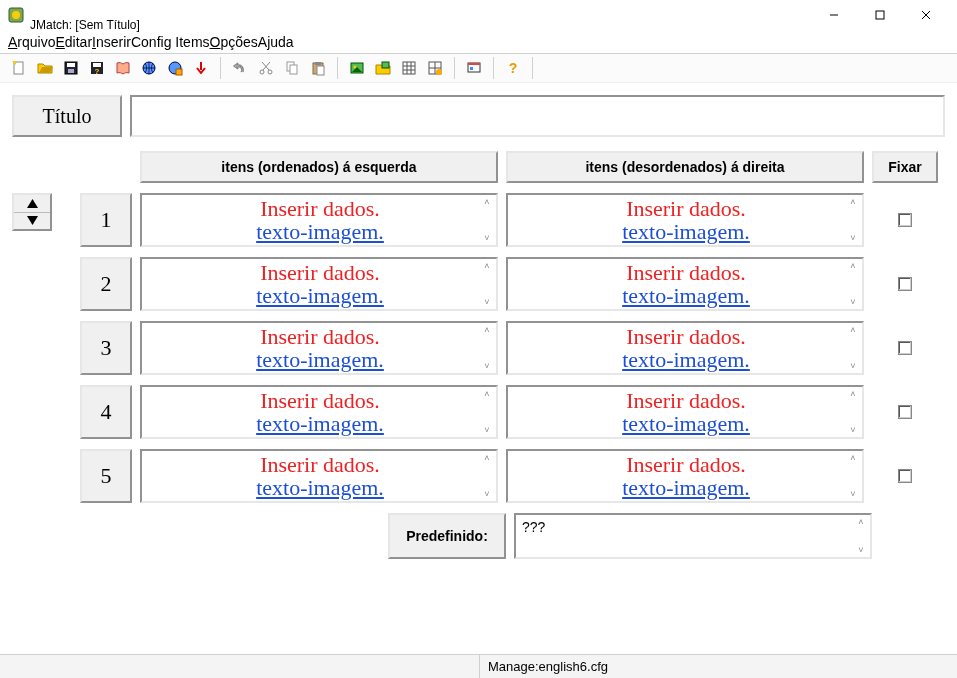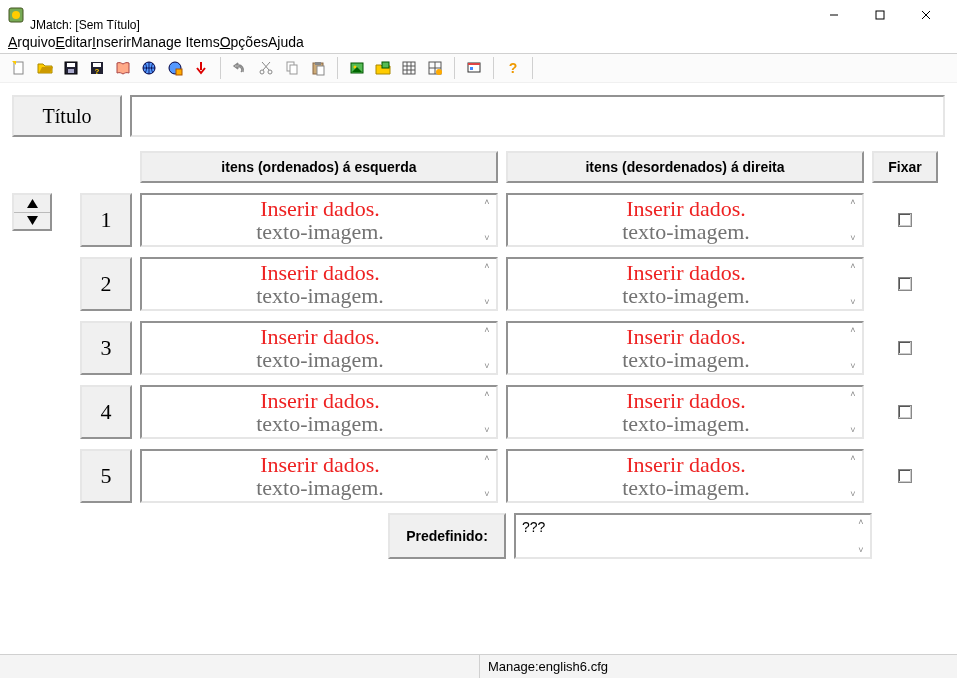--- a/index.html
+++ b/index.html
@@ -42,21 +42,21 @@
   .updown .tri { flex:1; display:flex; align-items:center; justify-content:center; }
   .updown .tri:first-child { border-bottom: 1px solid #bbb; }
   .tri svg { width:11px; height:9px; }
 
   .rows-col { flex:1; }
   .item-row { display:flex; align-items:stretch; gap: 8px; margin-bottom: 10px; }
   .num-btn { width: 52px; height: 54px; border:2px outset #e6e6e6; background:#f0f0f0; display:flex; align-items:center; justify-content:center; font-size:22px; font-family:"Times New Roman", serif; }
   .cell { width:358px; height:54px; border:2px inset #e6e6e6; background:#fff; display:flex;padding-left:20px; }
   .cell-content { flex:1; display:flex; flex-direction:column; align-items:center; justify-content:center; font-family:"Times New Roman", serif; font-size:22px; line-height:1.05; }
   .cell-content .l1 { color:#e22; }
-  .cell-content .l2 { color:#737373; }
+  .cell-content .l2 { color:#1d4ed8;text-decoration:underline; }
   .scroll { width:18px; display:flex; flex-direction:column; justify-content:space-between; align-items:center; padding:2px 0; }
   .scroll span { font-size:9px; color:#888; }
   .fix-col { width:66px; display:flex; align-items:center; justify-content:center; }
   .checkbox { width:14px; height:14px; border:1px solid #888; background:#fff; box-shadow: inset -1px -1px 0 #ccc, inset 1px 1px 0 #555;}
 
   .predef-row { display:flex; gap:8px; margin-top:0px; }
   .predef-btn { width:118px; height:46px; border:2px outset #e6e6e6; background:#f0f0f0; display:flex; align-items:center; justify-content:center; font-weight:600; font-size:14px;}
   .predef-cell { width:358px; height:46px; border:2px inset #e6e6e6; background:#fff; display:flex; }
   .predef-cell .txt { flex:1; padding:4px 6px; font-size:14px; color:#000;}
 
@@ -92,21 +92,21 @@
         <line x1="1" y1="1" x2="9" y2="9" stroke="#000" stroke-width="1"></line>
         <line x1="9" y1="1" x2="1" y2="9" stroke="#000" stroke-width="1"></line>
       </svg>
     </span>
 </div>
 
 <div class="menubar">
   <span><u>A</u><span></span>rquivo</span>
   <span><u>E</u>ditar</span>
   <span><u>I</u>nserir</span>
-  <span>Manage Items</span>
+  <span>Config Items</span>
   <span><u>O</u>pções</span>
   <span>A<u>j</u>uda</span>
 </div>
 
 <div class="toolbar">
   <span class="tool">
       <svg viewBox="0 0 16 16">
         <rect x="3" y="2" width="9" height="12" fill="#fff" stroke="#888"></rect>
         <polygon points="1,1 5,1 5,5" fill="#fc0"></polygon>
       </svg>

